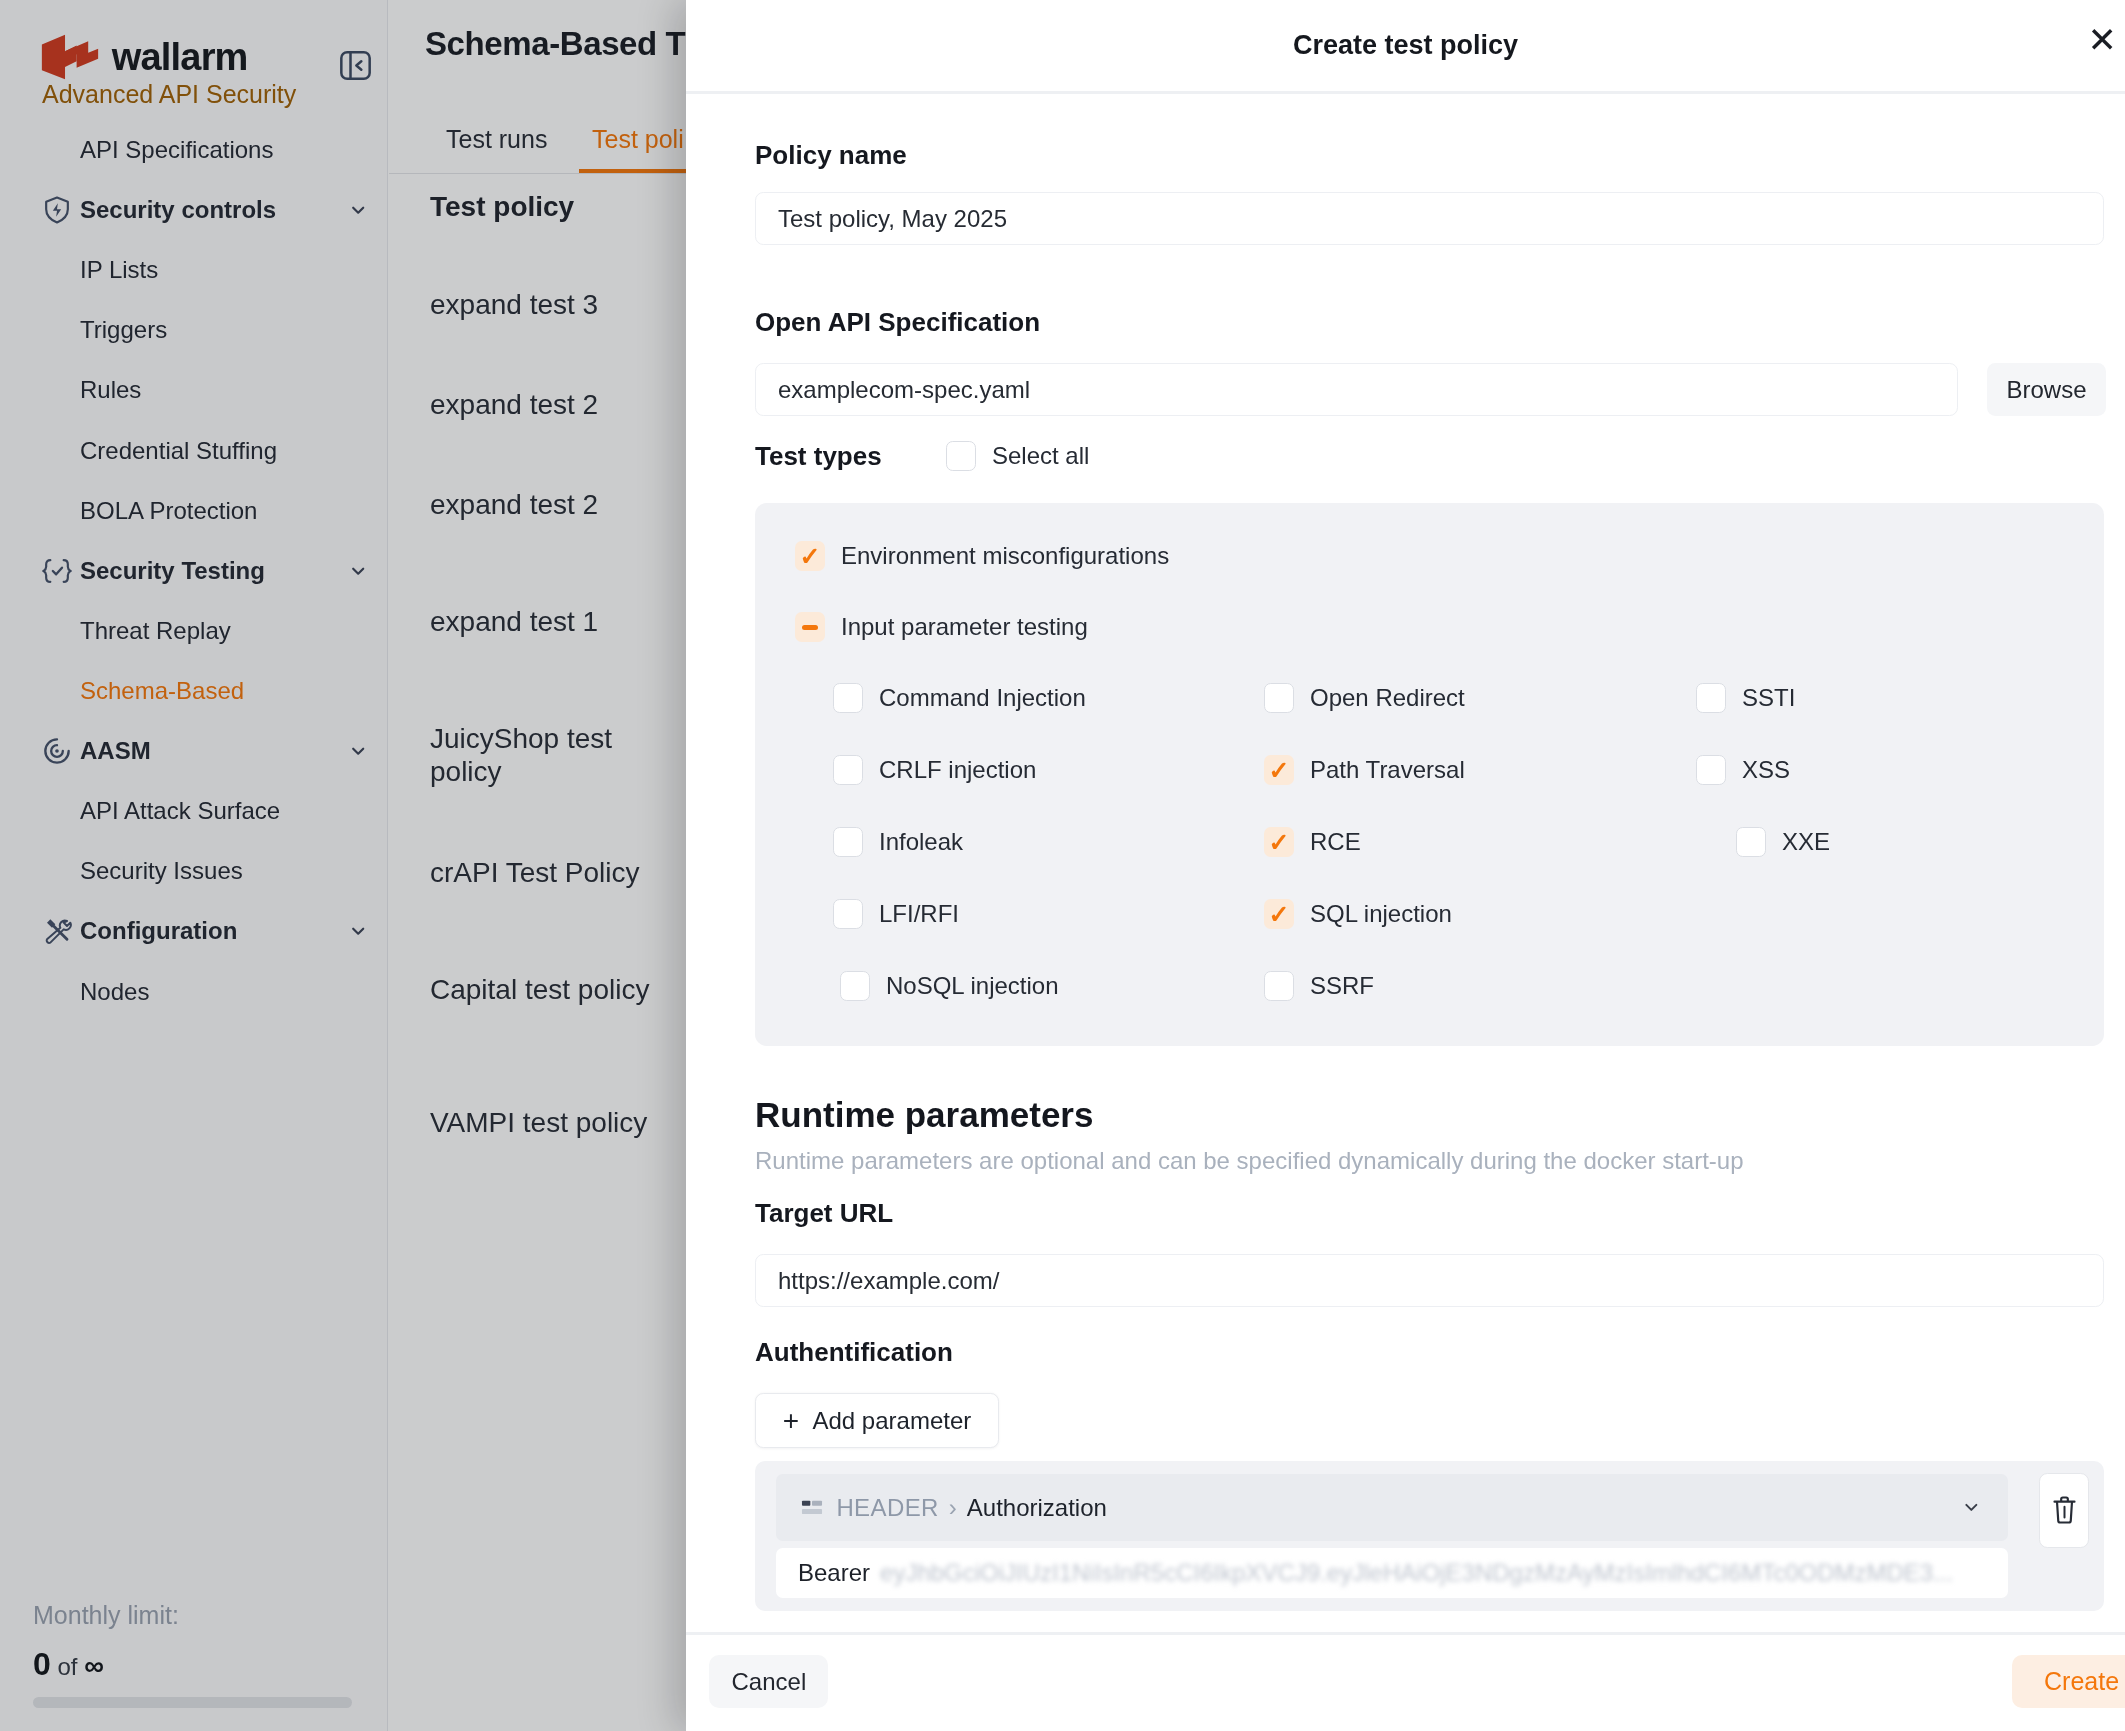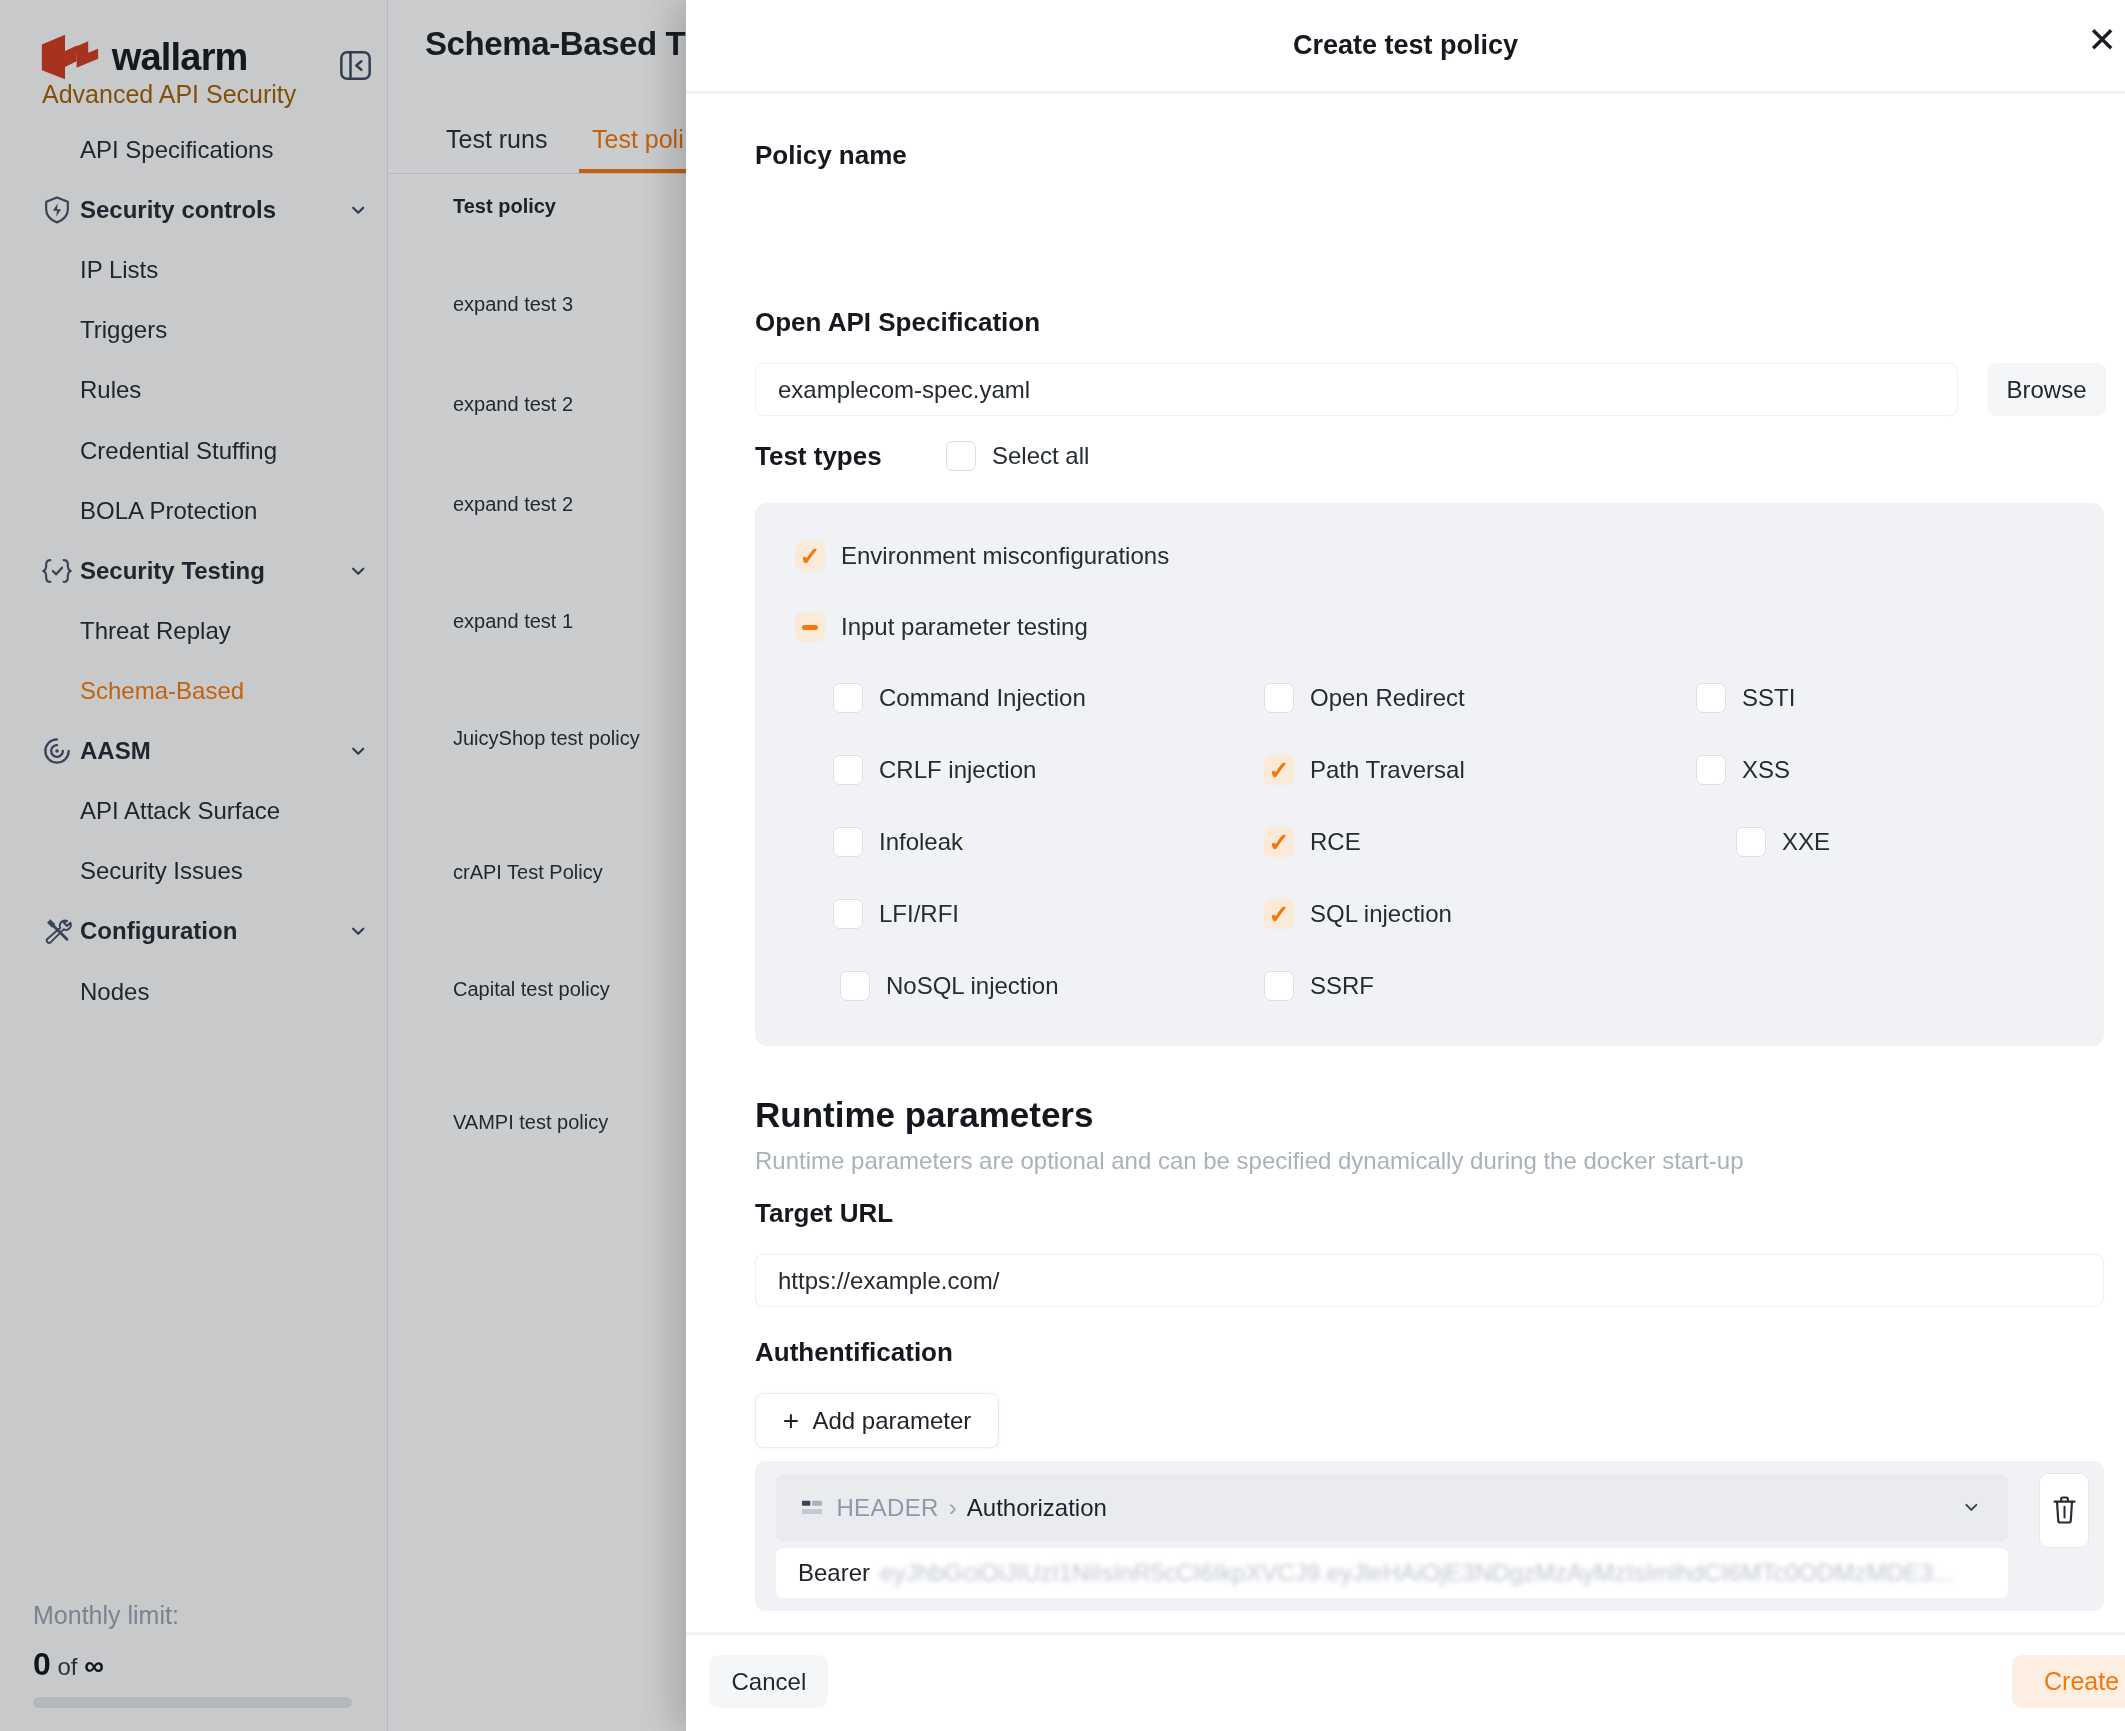--- a/index.html
+++ b/index.html
@@ -31,21 +31,21 @@
 
   
   .content { position:absolute; left:389px; top:0; right:0; height:1732px; background:#fff; }
   .page-title { position:absolute; left:36px; top:25px; font-size:33px; font-weight:700;
     color:#1b1f27; letter-spacing:-0.4px; white-space:nowrap; }
   .tab { position:absolute; top:125px; font-size:25px; color:#2a2f39; cursor:pointer; white-space:nowrap; }
   .tab.t0 { left:57px; }
   .tab.t1 { left:203px; color:#f4770c; }
   .tab-underline { position:absolute; left:190px; top:169px; width:351px; height:4.2px; background:#f4770c; }
   .tabbar-divider { position:absolute; left:0; top:173px; width:100%; height:0.8px; background:#e3e5e9; }
-  .bg-list-item { position:absolute; left:64px; width:221px; font-size:20px; color:#2a2f39;
+  .bg-list-item { position:absolute; left:41px; width:221px; font-size:28px; color:#2a2f39;
     line-height:33px; cursor:pointer; }
   .bg-list-item.first { font-weight:700; color:#22262f; }
 
   
   .overlay { position:absolute; inset:0; background:rgba(16,18,24,0.215); }
 
   
   .modal { position:absolute; left:686px; top:0; width:1439px; height:1732px; background:#fff;
     box-shadow:-11.7px 0 37px rgba(10,12,16,0.20); }
   .modal-header { position:absolute; left:0; top:0; width:100%; height:94px; }
@@ -236,20 +236,23 @@
   <div class="overlay"></div>
 
   <div class="modal">
     <div class="modal-header">
       <div class="modal-title">Create test policy</div>
       <div class="modal-close">✕</div>
       <div class="modal-header-divider"></div>
     </div>
 
     <div class="fld-label" style="top:140px;">Policy name</div>
+    <div class="txt-input" style="top:192px; width:1349px;">
+      <span>Test policy, May 2025</span>
+    </div>
 
     <div class="fld-label" style="top:307px;">Open API Specification</div>
     <div class="txt-input" style="top:363px; width:1203px;">
       <span>examplecom-spec.yaml</span>
     </div>
     <div class="browse-btn">Browse</div>
 
     <div class="fld-label" style="top:441px;">Test types</div>
     <div class="cb-row selectall-row">
       <span class="cb"></span>

